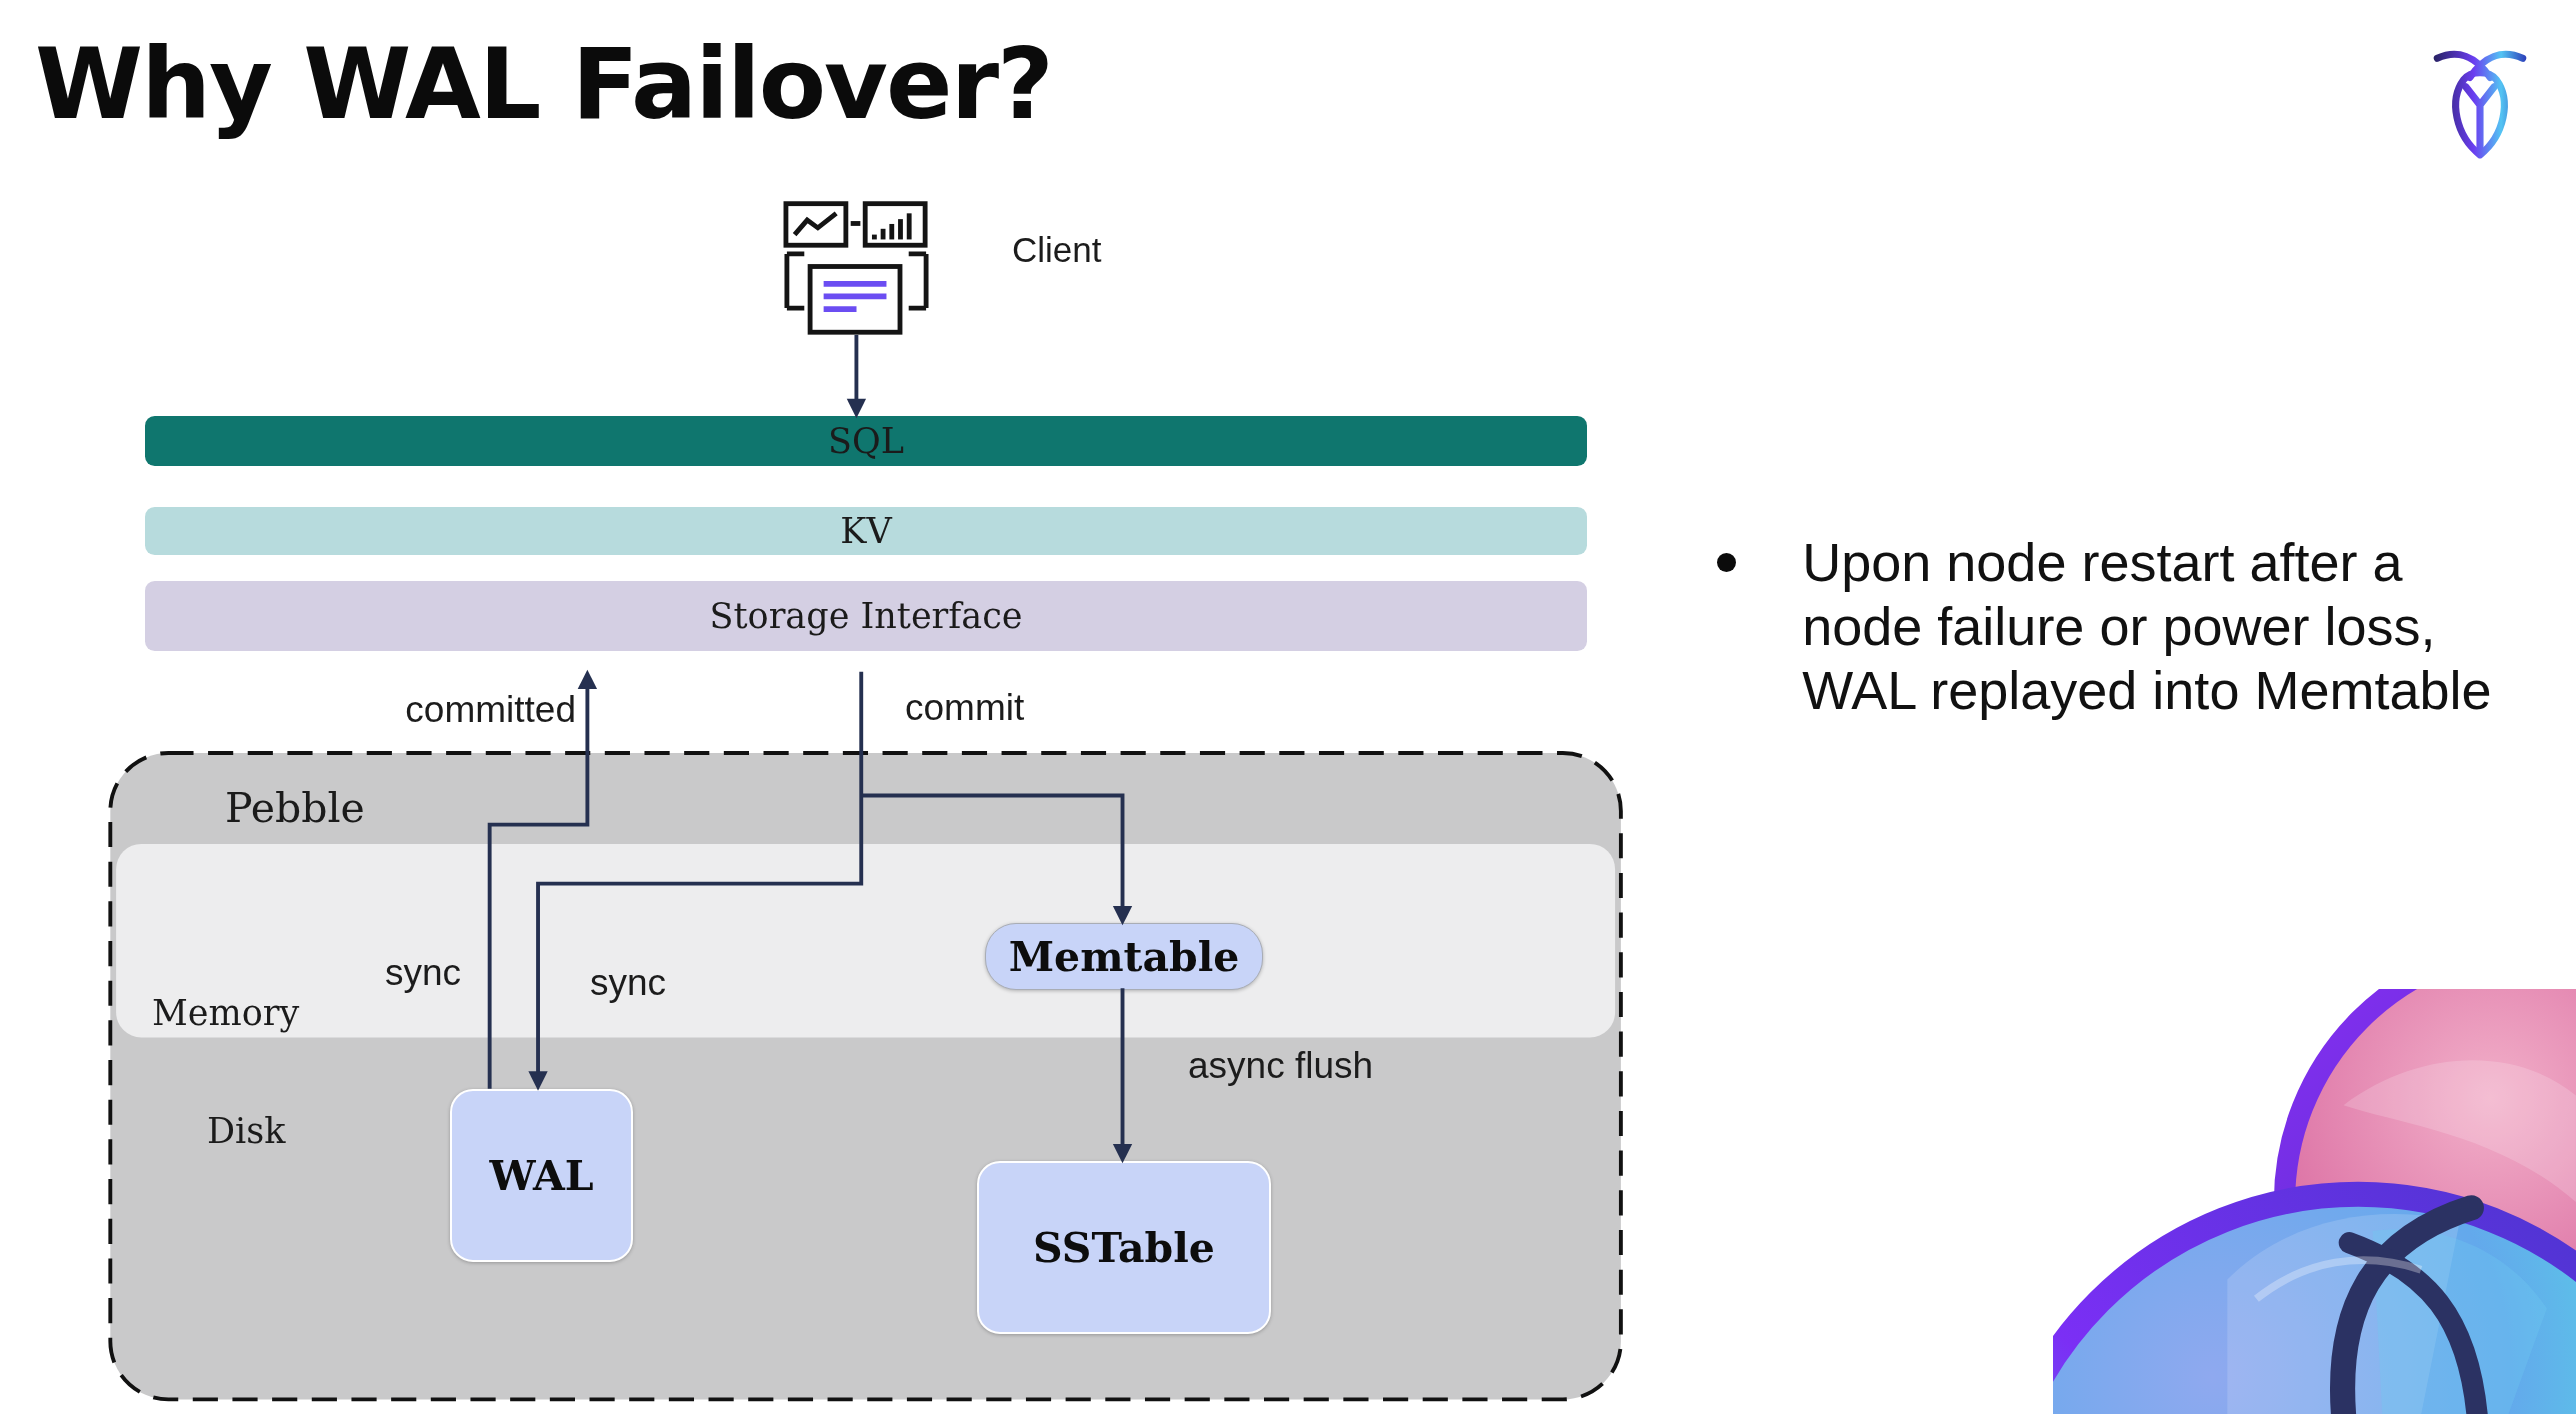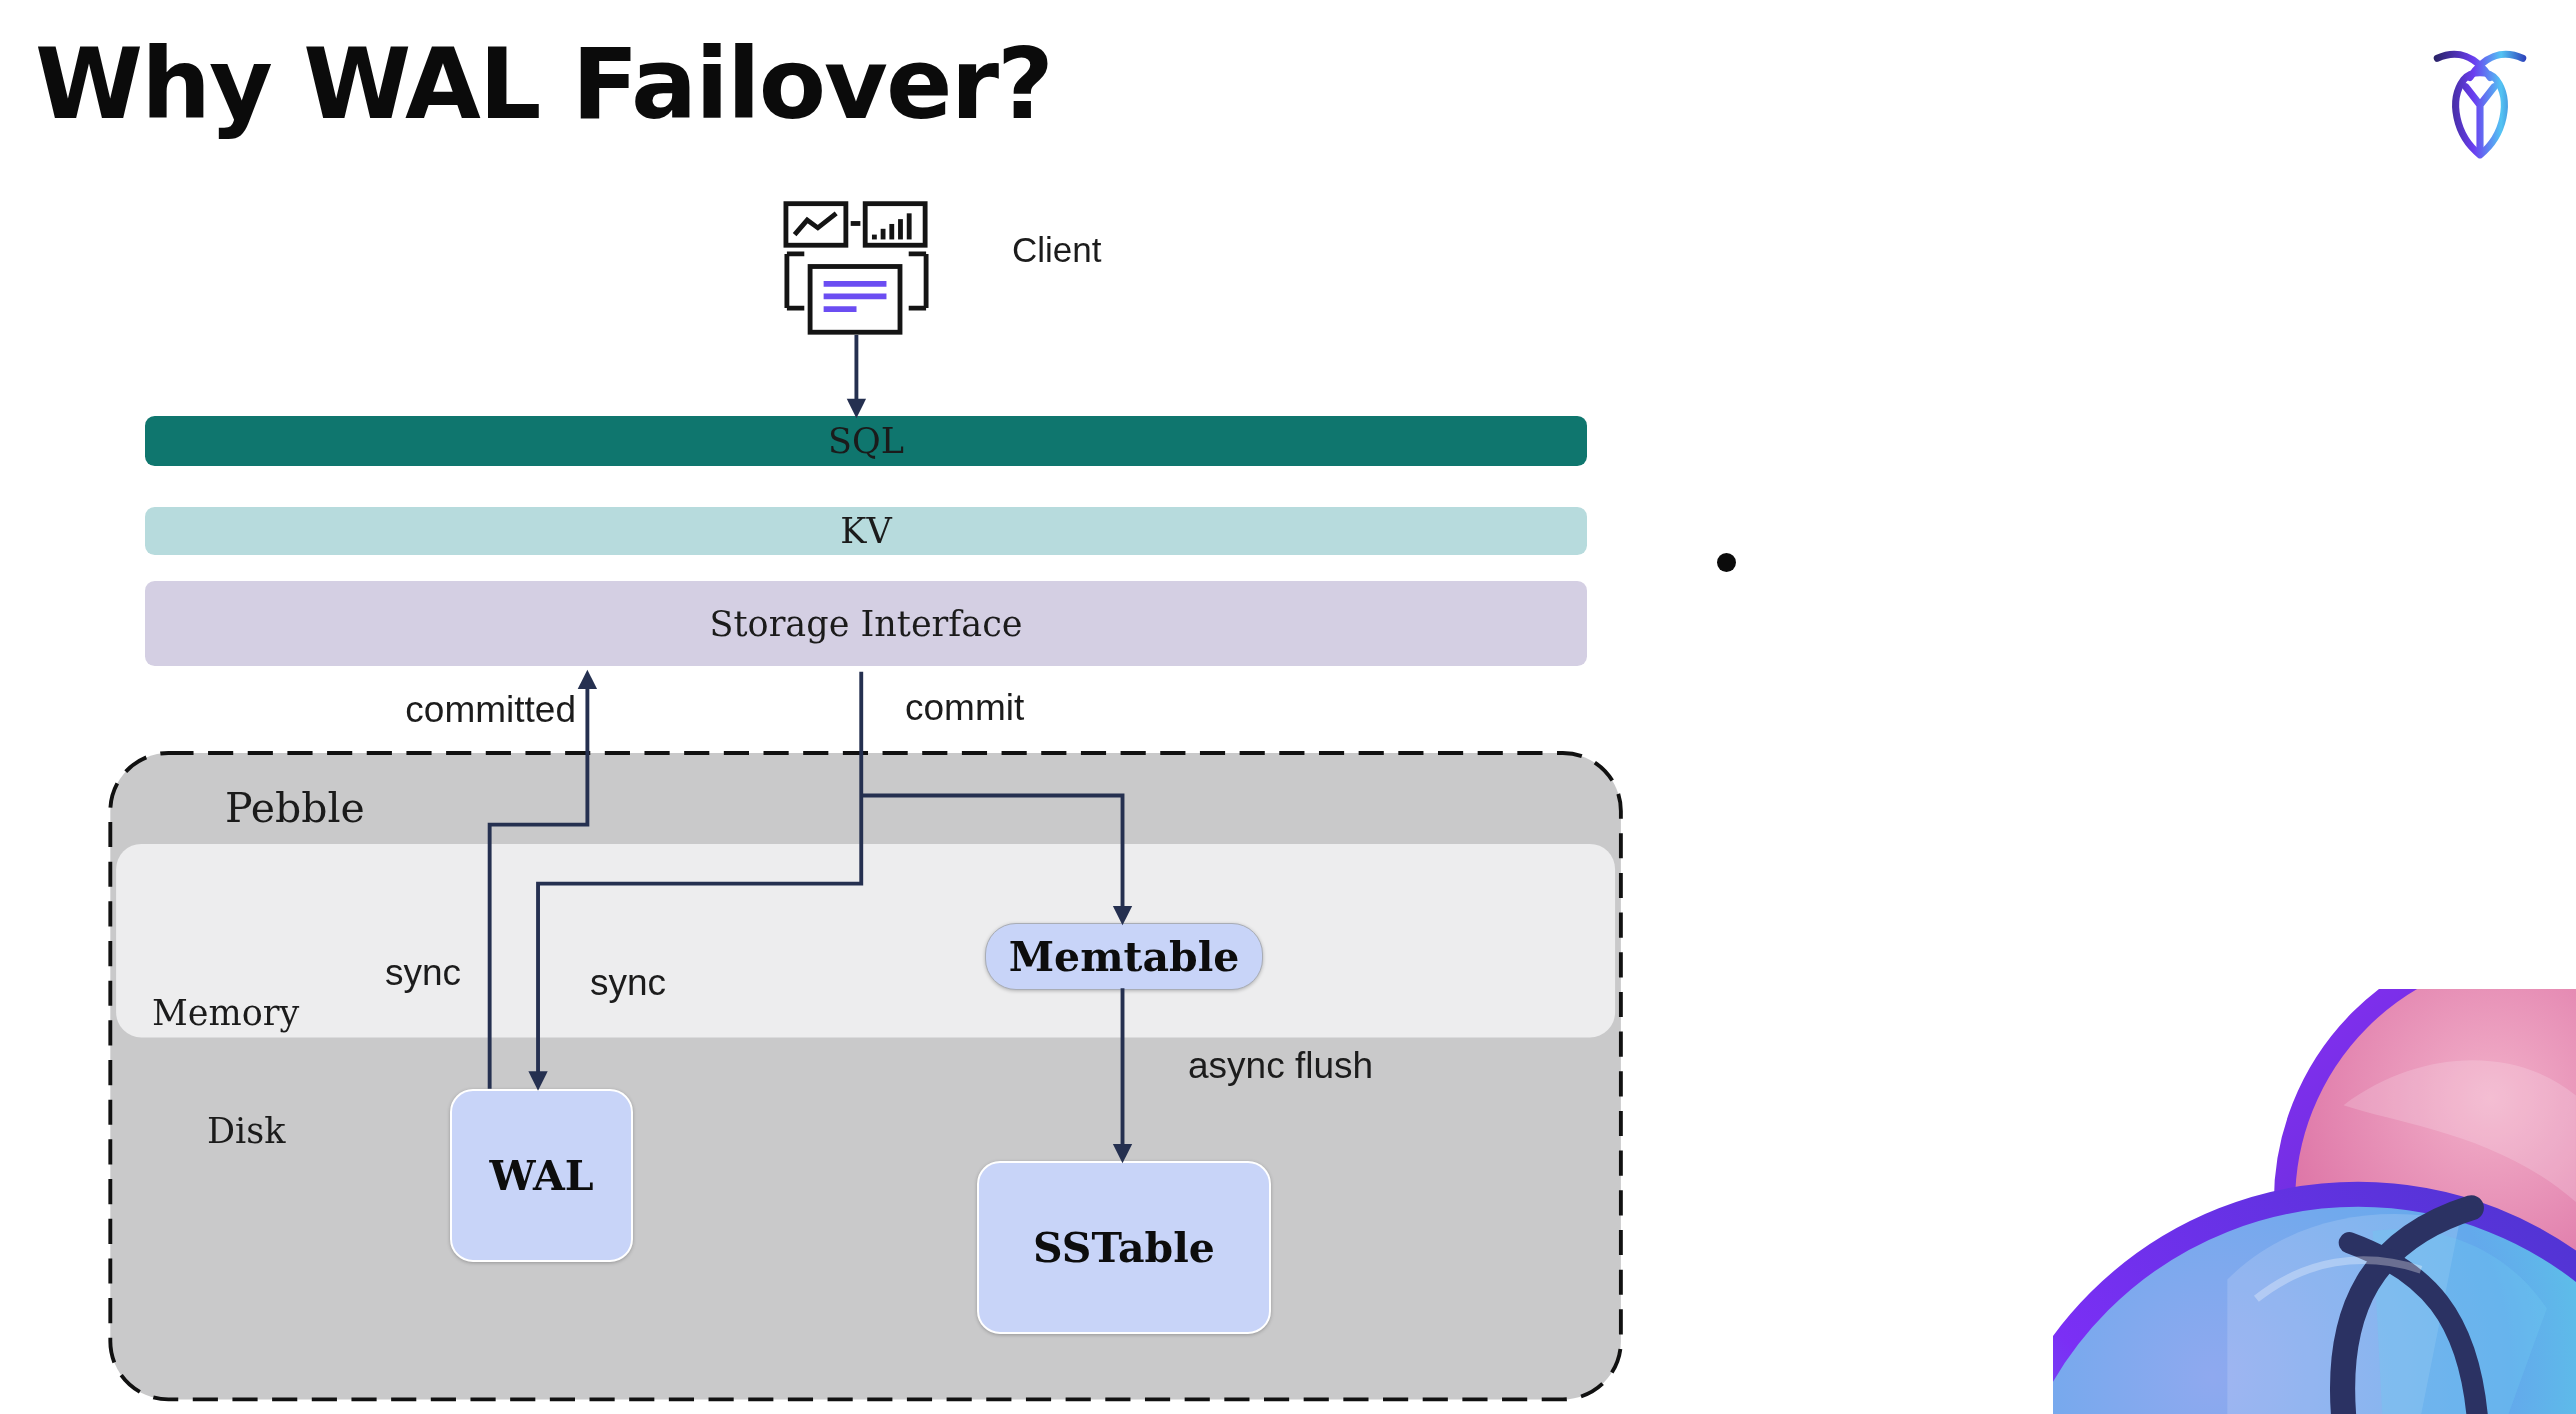--- a/index.html
+++ b/index.html
@@ -14,21 +14,21 @@
     font-weight:800;font-size:98px;letter-spacing:-1.9px;color:#0b0b0b;white-space:nowrap;
   }
   
   .layer{
     left:145px;width:1442px;border-radius:9.7px;
     display:flex;align-items:center;justify-content:center;
     font-family:"DejaVu Serif",serif;font-size:35px;color:#1b1b1b;
   }
   #layer-sql{top:416px;height:50px;}
   #layer-kv{top:507px;height:48px;}
-  #layer-storage{top:581px;height:85px;}
+  #layer-storage{top:581px;height:70px;}
   
   .region-label{font-family:"DejaVu Serif",serif;color:#1b1b1b;white-space:nowrap;}
   #pebble-label{left:225px;top:784px;font-size:41px;}
   #memory-label{left:152px;top:993px;font-size:35px;}
   #disk-label{left:207px;top:1111px;font-size:35px;}
   
   .edge-label{font-size:37px;color:#1c1c1c;white-space:nowrap;}
   #lbl-committed{left:358px;top:689px;width:218px;text-align:right;}
   #lbl-commit{left:905px;top:687px;}
   #lbl-sync-left{left:385px;top:952px;}
@@ -160,20 +160,23 @@
 
 <div id="lbl-committed" class="abs edge-label">committed</div>
 <div id="lbl-commit" class="abs edge-label">commit</div>
 <div id="lbl-sync-left" class="abs edge-label">sync</div>
 <div id="lbl-sync-right" class="abs edge-label">sync</div>
 <div id="lbl-async" class="abs edge-label">async flush</div>
 
 <div id="bullets" class="abs">
   <div class="bullet-item">
     <span class="bullet-dot"></span>
+    <span class="bullet-text">Upon node restart after a
+node failure or power loss,
+WAL replayed into Memtable</span>
   </div>
 </div>
 
 <div class="abs" style="right:0;bottom:0;width:523px;height:426px;overflow:hidden;">
   <svg width="523" height="426" viewBox="0 0 540 440">
     <defs>
       <radialGradient id="pinkG" cx="40%" cy="30%" r="85%">
         <stop offset="0" stop-color="#f2b0c9"></stop>
         <stop offset="0.5" stop-color="#dd74a6"></stop>
         <stop offset="1" stop-color="#b53a74"></stop>

